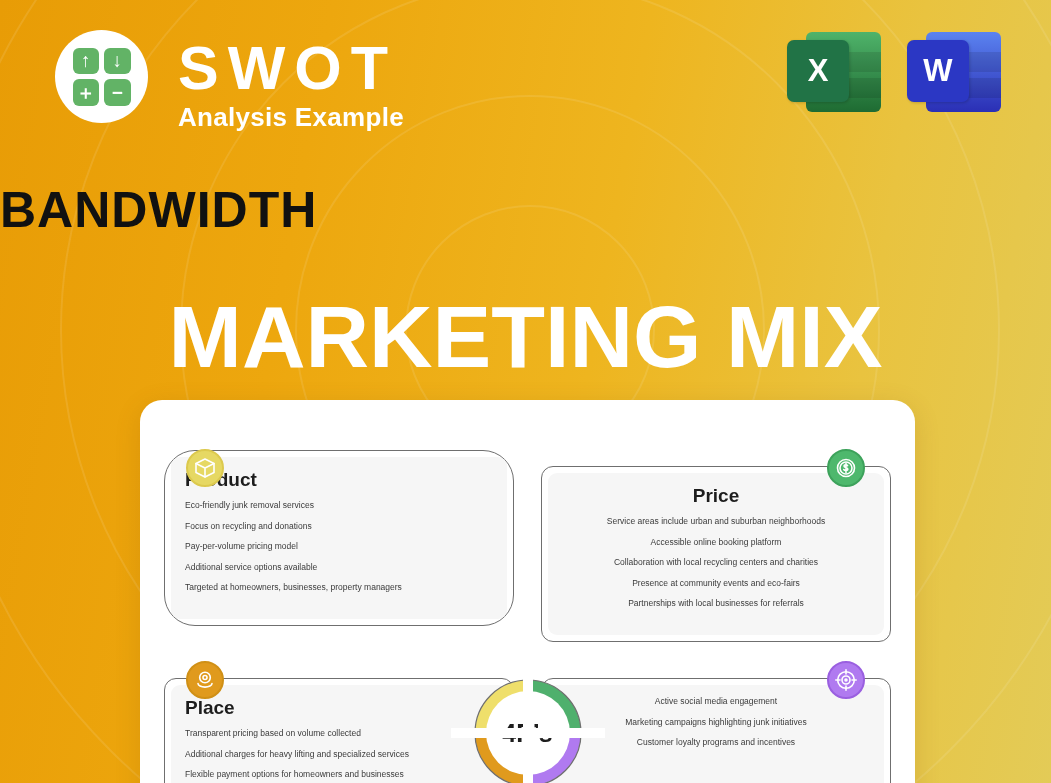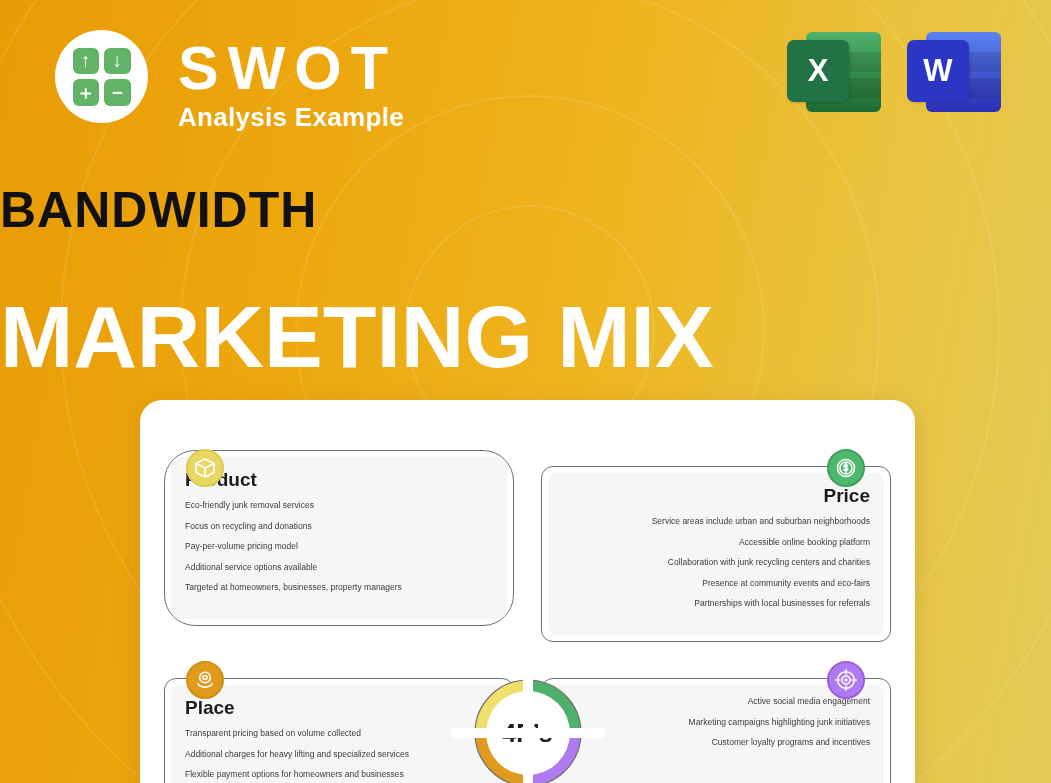--- a/index.html
+++ b/index.html
@@ -81,21 +81,21 @@
 
   
   .brand-name {
     position:absolute; top:181px; left:0; width:1051px;
     text-align:left; color:#111111;
     font-size:50px; font-weight:bold; letter-spacing:1px;
     z-index:5;
   }
   .main-title {
     position:absolute; top:286px; left:0; width:1051px;
-    color:#ffffff;
+    text-align:center; color:#ffffff;
     font-size:88px; font-weight:bold; letter-spacing:0px;
     z-index:5;
   }
 
   
   .card {
     position:absolute; left:140px; top:400px; width:775px; height:420px;
     background:#ffffff; border-radius:22px;
     box-shadow:0 6px 26px rgba(120,70,0,0.16);
     z-index:6;
@@ -114,21 +114,21 @@
     padding:12px 14px;
     overflow:hidden;
   }
   .q-tl { left:0;    top:20px;border-radius:31px; }
   .q-tr { left:377px; top:36px; }
   .q-bl { left:0;    top:248px; }
   .q-br { left:377px; top:248px; }
 
   .q-title { font-size:19px; font-weight:bold; color:#1d1d1d; margin-bottom:10px; }
   .q-line  { font-size:8.5px; color:#3a3a3a; line-height:1; margin-bottom:12px; white-space:nowrap; }
-  .right-al { text-align:right; }
+  .right-al { text-align:center; }
 
   
   .badge {
     position:absolute; width:38px; height:38px; border-radius:50%;
     background:#fff; border:2.5px solid #999;
     display:flex; align-items:center; justify-content:center;
     z-index:9;
   }
   .badge svg { width:24px; height:24px; }
   .b-product   { left:22px;  top:19px;  border-color:#dcc94d; background:#e6d863; }
@@ -221,21 +221,21 @@
         <div class="q-line">Additional service options available</div>
         <div class="q-line">Targeted at homeowners, businesses, property managers</div>
       </div>
     </div>
 
     <div class="quad q-tr">
       <div class="inner right-al">
         <div class="q-title">Price</div>
         <div class="q-line">Service areas include urban and suburban neighborhoods</div>
         <div class="q-line">Accessible online booking platform</div>
-        <div class="q-line">Collaboration with junk recycling centers and charities</div>
+        <div class="q-line">Collaboration with local recycling centers and charities</div>
         <div class="q-line">Presence at community events and eco-fairs</div>
         <div class="q-line">Partnerships with local businesses for referrals</div>
       </div>
     </div>
 
     <div class="quad q-bl">
       <div class="inner">
         <div class="q-title">Place</div>
         <div class="q-line">Transparent pricing based on volume collected</div>
         <div class="q-line">Additional charges for heavy lifting and specialized services</div>

